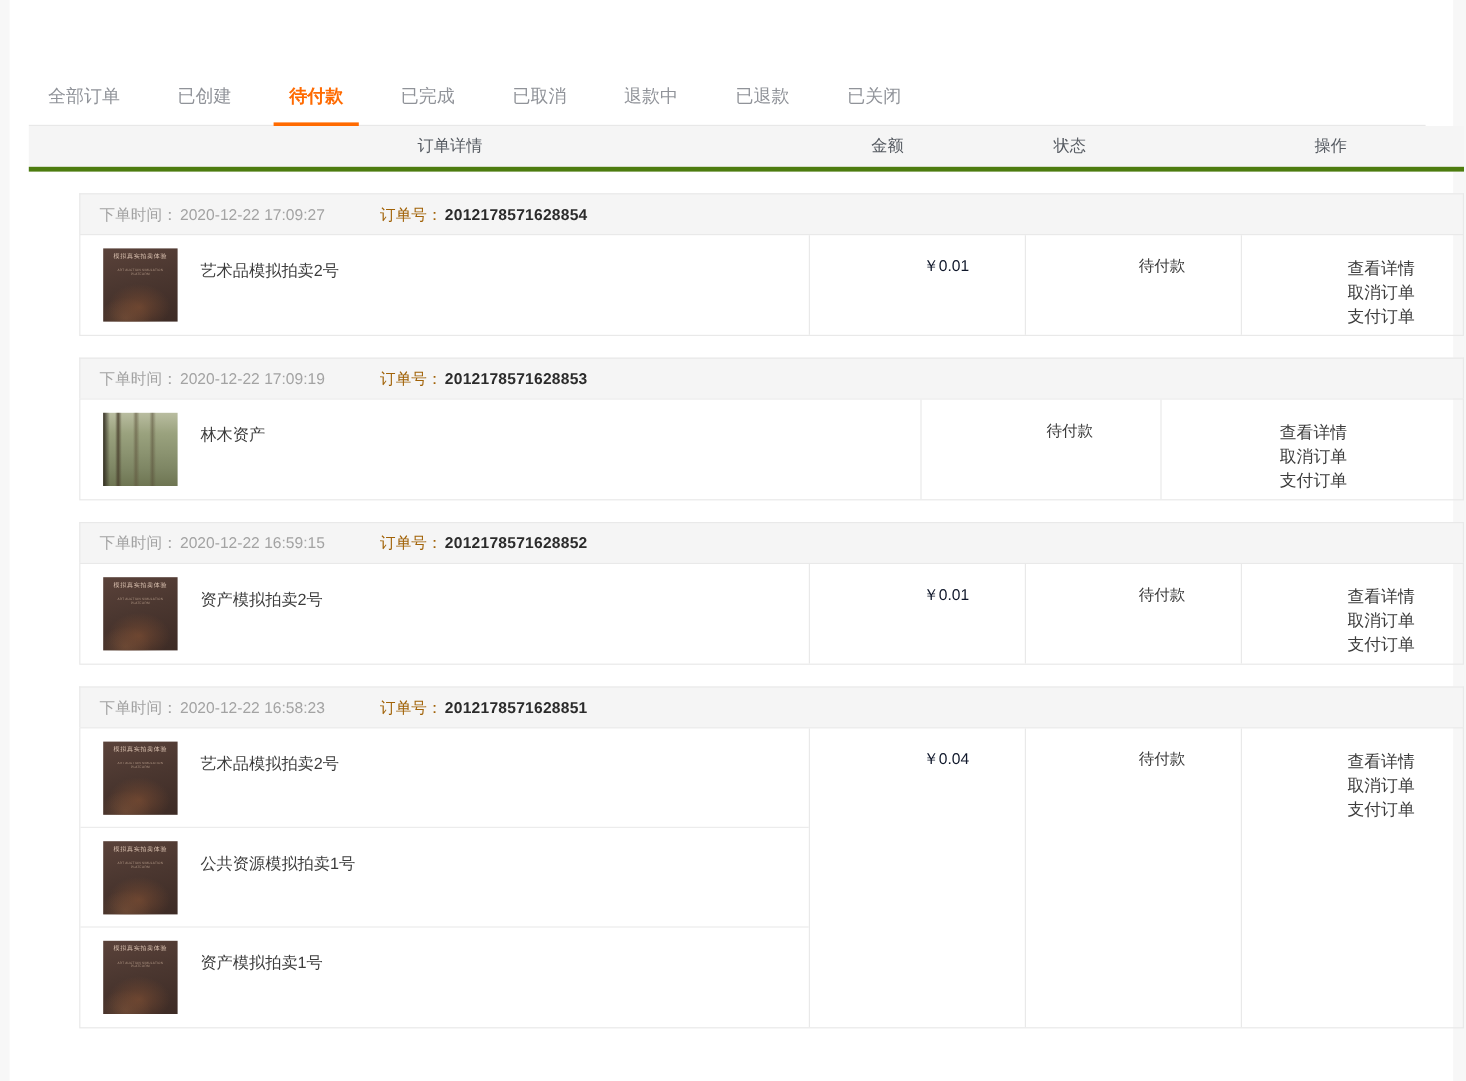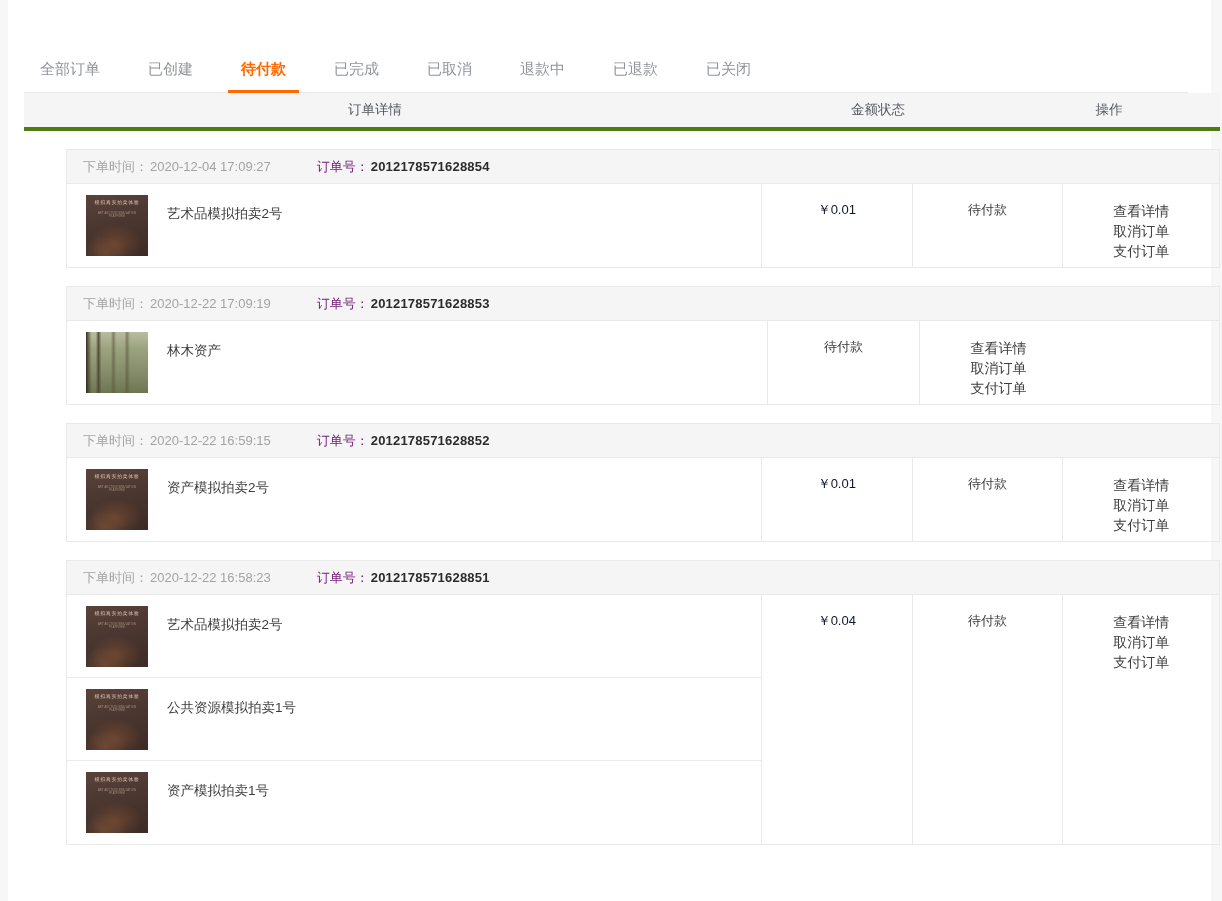--- a/index.html
+++ b/index.html
@@ -20,21 +20,21 @@
     position: absolute;
     left: 8px;
     top: 0;
     width: 1203px;
     height: 901px;
     background: #ffffff;
   }
   .content {
     position: absolute;
     left: 24px;
-    top: 0;
+    top: 12px;
     width: 1196px;
   }
 
   
   .tabs {
     display: flex;
     align-items: flex-end;
     height: 93px;
     padding-top: 44px;
     border-bottom: 1px solid #e8e8e8;
@@ -66,48 +66,49 @@
   .table-head {
     display: flex;
     background: #f5f5f5;
     height: 38px;
     align-items: center;
     font-size: 13.5px;
     color: #555a61;
     border-bottom: 4px solid #4d7c0f;
   }
   .col-detail  { width: 702px; text-align: center; }
-  .col-amount  { width: 152px; text-align: right; }
+  .col-amount  { width: 152px; text-align: left; }
   .col-status  { width: 152px; text-align: left; }
   .col-action  { width: 158px; text-align: center; }
 
   
   .order { margin-top: 18px; padding-left: 42px; }
   .order:first-of-type { margin-top: 18px; }
 
   .order-head {
     background: #f5f5f5;
     border: 1px solid #e9e9e9;
     border-bottom: none;
     height: 34px;
     display: flex;
     align-items: center;
     padding-left: 16px;
     font-size: 13px;
     color: #9b9b9b;
   }
   .order-head .label { color: #a3a3a3; }
   .order-head .time  { color: #a3a3a3; margin-left: 2px; }
-  .order-head .sn-label { color: #701a75; margin-left: 46px; }
+  .order-head .sn-label { color: #a16207; margin-left: 46px; }
   .order-head .sn { color: #2b2b2b; font-weight: bold; margin-left: 2px; letter-spacing: .2px; }
 
   .order-body {
     display: flex;
     border: 1px solid #e9e9e9;
     border-top: 1px solid #e9e9e9;
+    gap: 48px;
   }
   .goods-col {
     width: 701px;
     border-right: 1px solid #e9e9e9;
   }
   .goods-row {
     display: flex;
     align-items: flex-start;
     height: 83px;
     padding: 11px 0 0 19px;
@@ -209,21 +210,21 @@
       <div class="col-detail">订单详情</div>
       <div class="col-amount">金额</div>
       <div class="col-status">状态</div>
       <div class="col-action">操作</div>
     </div>
 
     <div id="orders-root">
         <div class="order">
           <div class="order-head">
             <span class="label">下单时间：</span>
-            <span class="time">2020-12-04 17:09:27</span>
+            <span class="time">2020-12-22 17:09:27</span>
             <span class="sn-label">订单号：</span>
             <span class="sn">2012178571628854</span>
           </div>
           <div class="order-body">
             <div class="goods-col">
               <div class="goods-row">
                 <div class="thumb art">
                   <div class="cap">模拟真实拍卖体验</div>
                   <div class="cap2">ART AUCTION SIMULATION PLATFORM</div>
                 </div>

